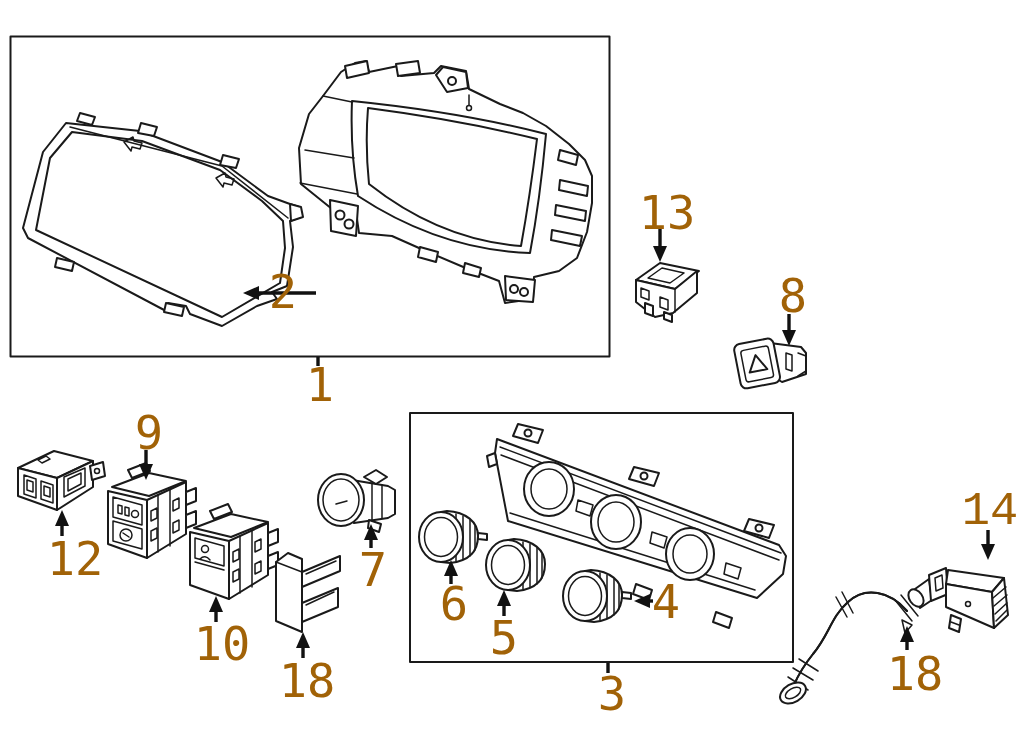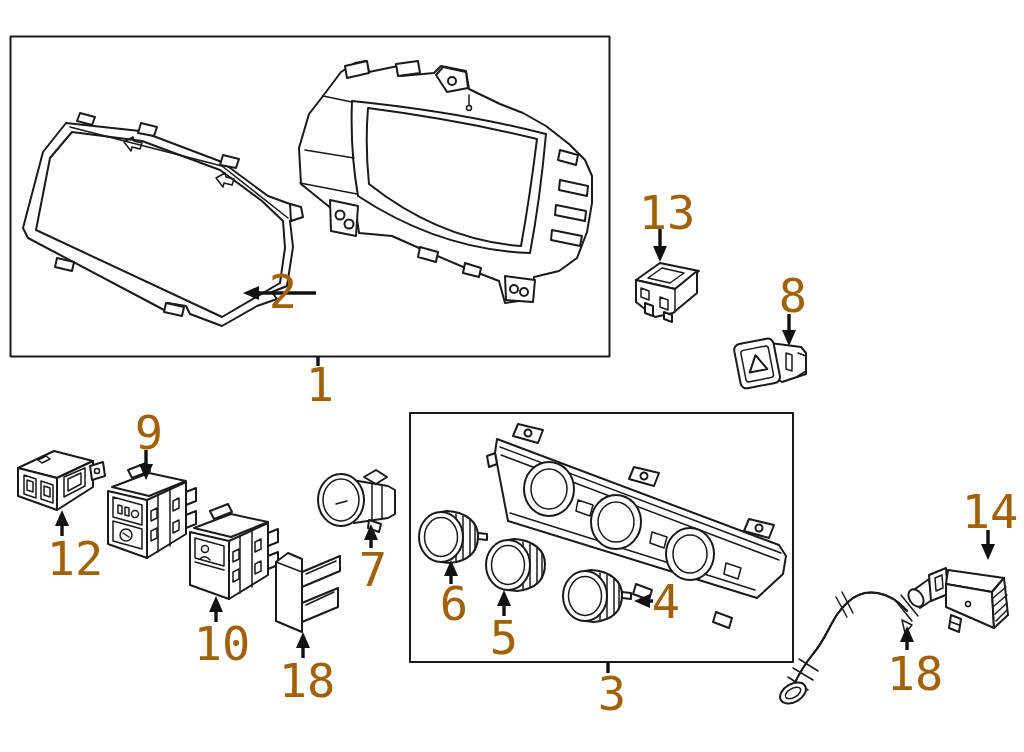--- a/index.html
+++ b/index.html
@@ -296,15 +296,15 @@
 <div class="callout" style="left:666px;top:578px;">4</div>
 <div class="callout" style="left:504px;top:614px;">5</div>
 <div class="callout" style="left:454px;top:580px;">6</div>
 <div class="callout" style="left:373px;top:546px;">7</div>
 <div class="callout" style="left:793px;top:272px;">8</div>
 <div class="callout" style="left:149px;top:409px;">9</div>
 <div class="callout" style="left:222px;top:620px;text-align:right;">10</div>
 <div class="callout" style="left:307px;top:657px;">18</div>
 <div class="callout" style="left:67px;top:535px;margin-left:8px;">12</div>
 <div class="callout" style="left:667px;top:189px;">13</div>
-<div class="callout" style="left:990px;top:488px;">14</div>
+<div class="callout" style="left:990px;top:488px;font-family:Liberation Mono, monospace;">14</div>
 <div class="callout" style="left:915px;top:650px;">18</div>
 </div>
 
 </body></html>

